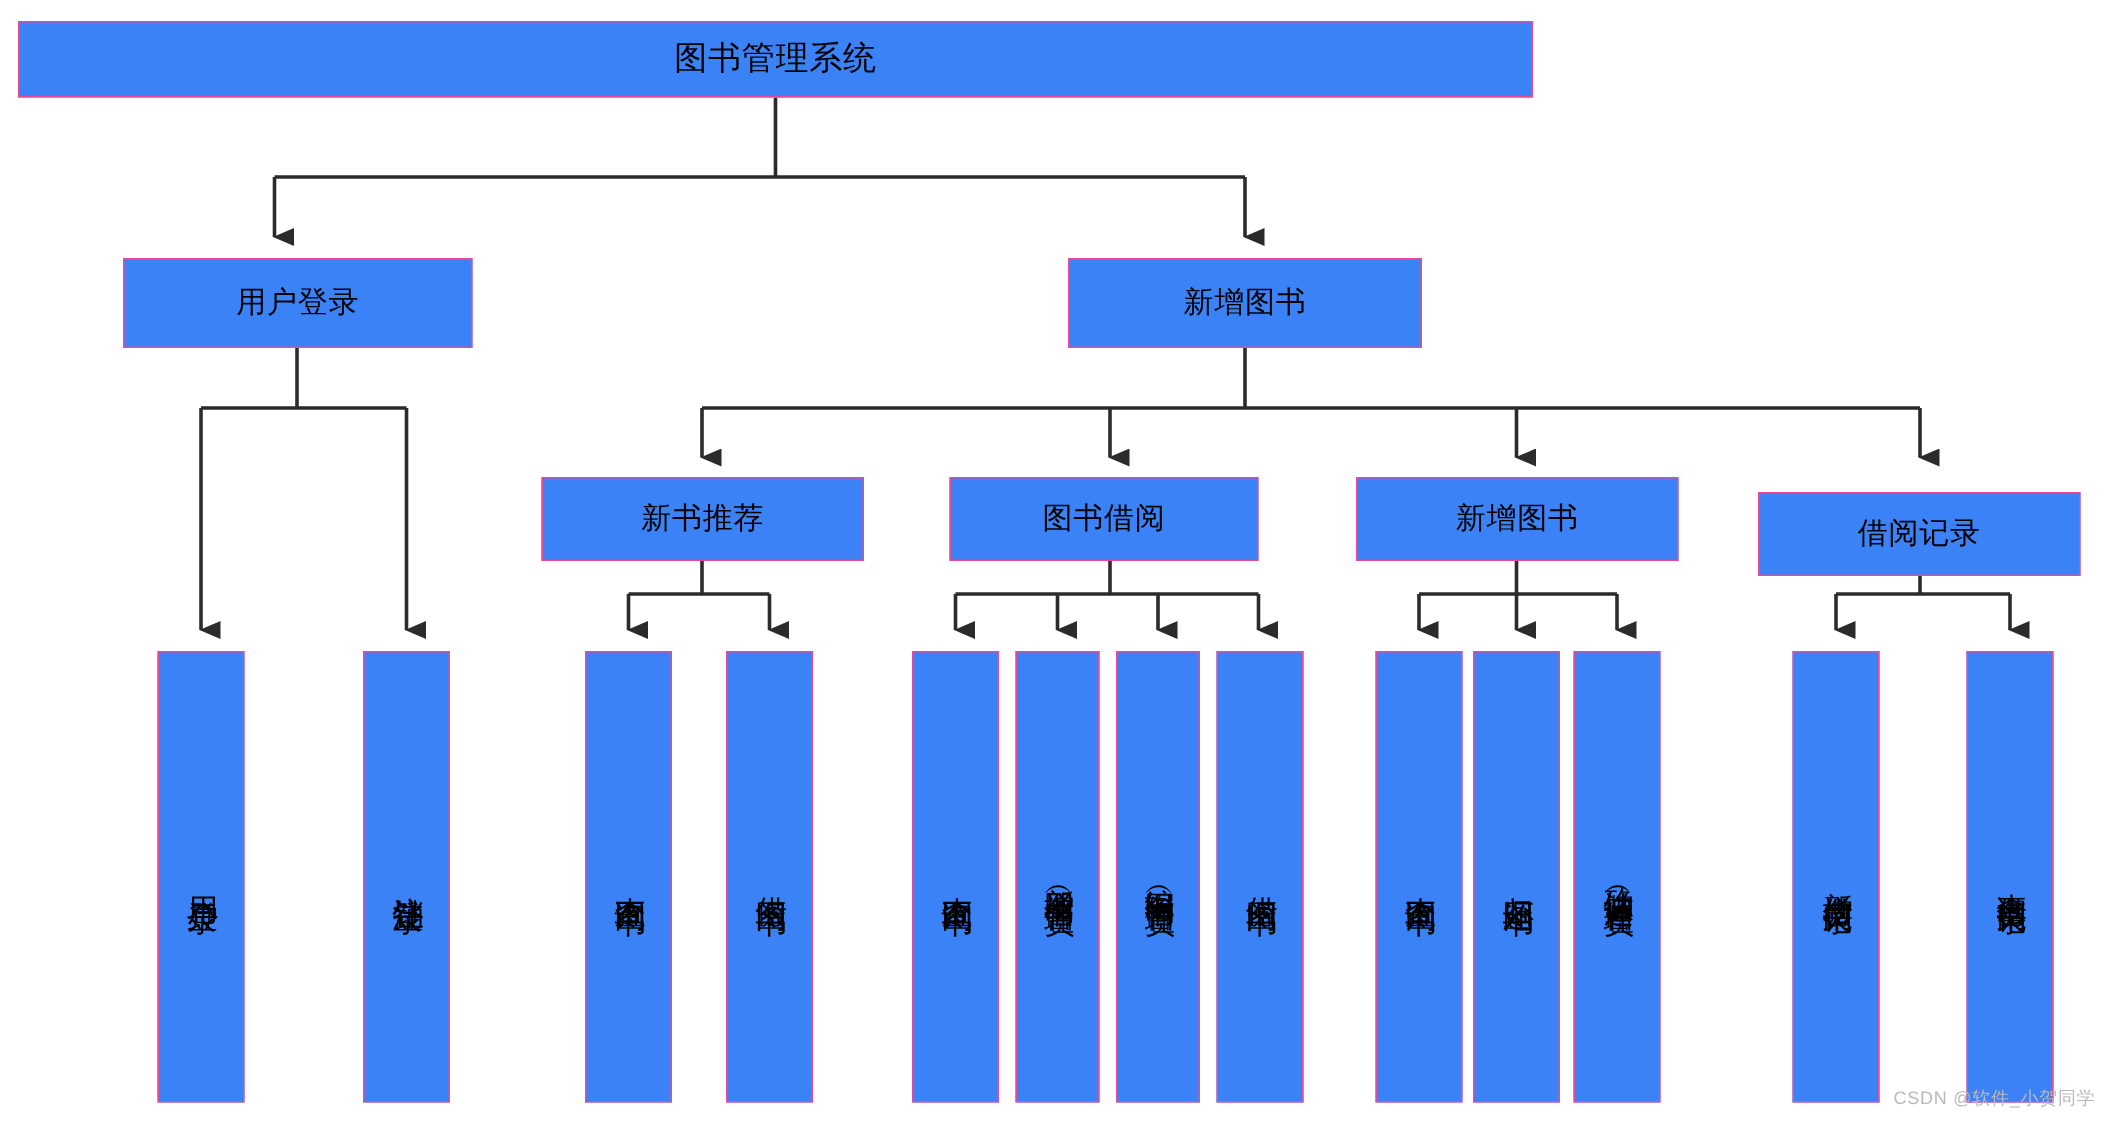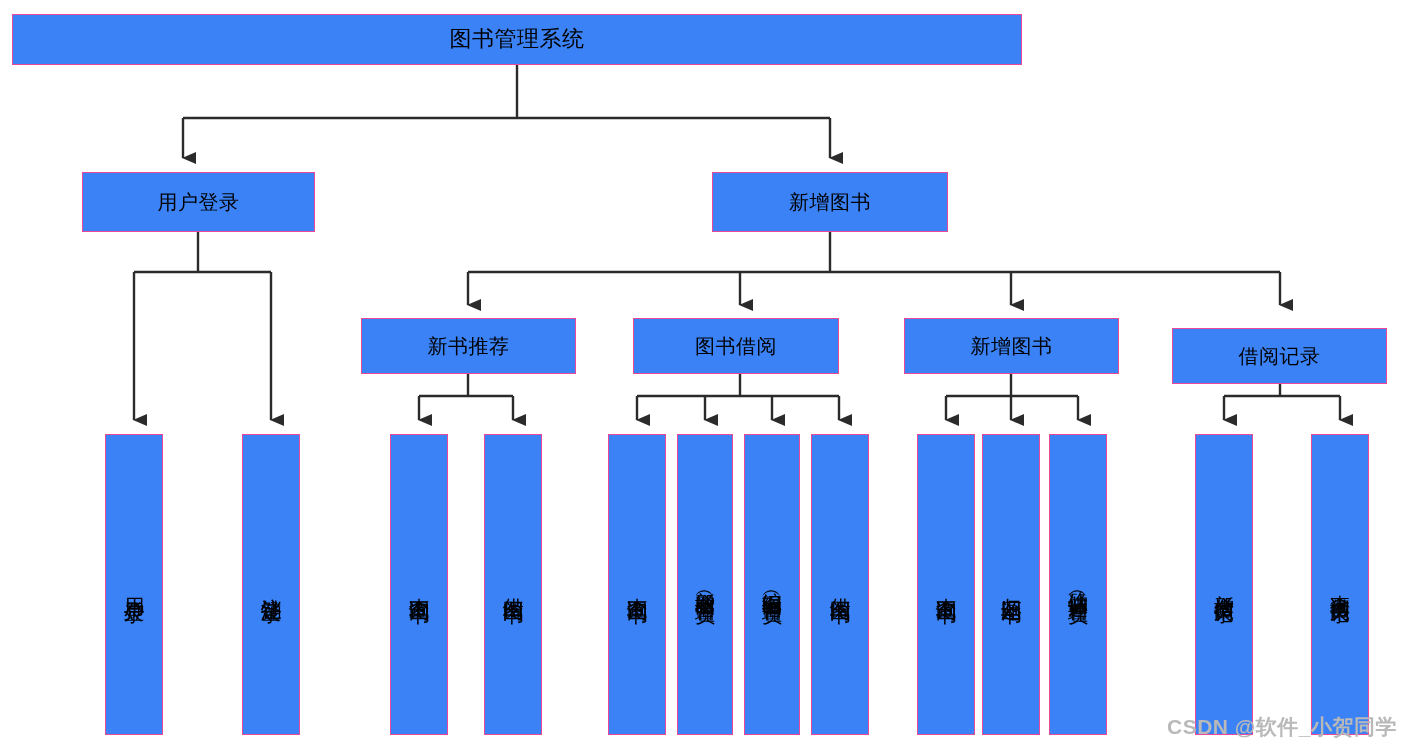--- a/index.html
+++ b/index.html
@@ -54,27 +54,26 @@
     text-orientation: upright;
     line-height: 1.26;
     letter-spacing: 2px;
     white-space: nowrap;
   }
   .node.leaf.narrow .label { font-size: 20px; }
   #watermark {
     position: absolute;
     right: 8px;
     bottom: 6px;
-    font-size: 21px;
+    font-size: 12px;
     color: #b9b9b9;
     letter-spacing: 0.5px;
     z-index: 3;
     white-space: nowrap;
     pointer-events: none;
-    font-weight: bold;
   }
 </style>
 </head>
 <body>
 
 <div id="canvas">
 
   <svg id="edges" viewBox="0 0 1405 747">
     <defs>
       <marker id="arrow" viewBox="0 0 12 14" refX="6" refY="13" markerWidth="12" markerHeight="14" orient="auto-start-reverse" markerUnits="userSpaceOnUse">

